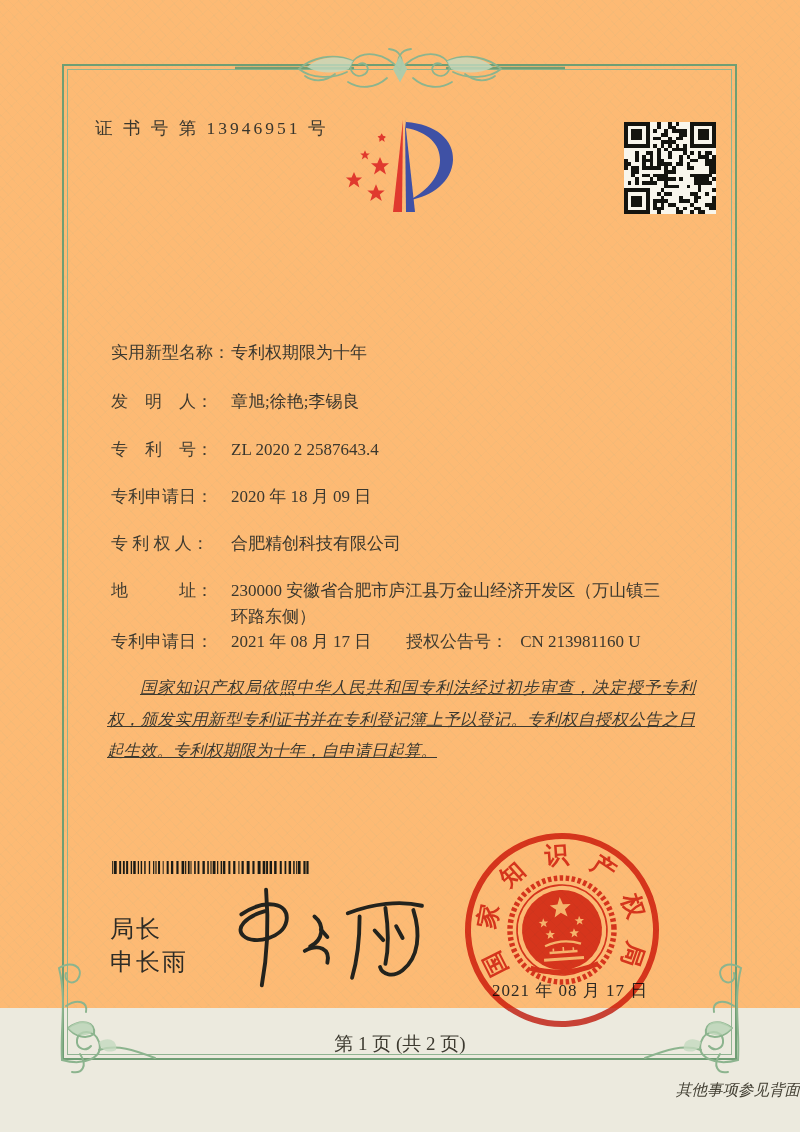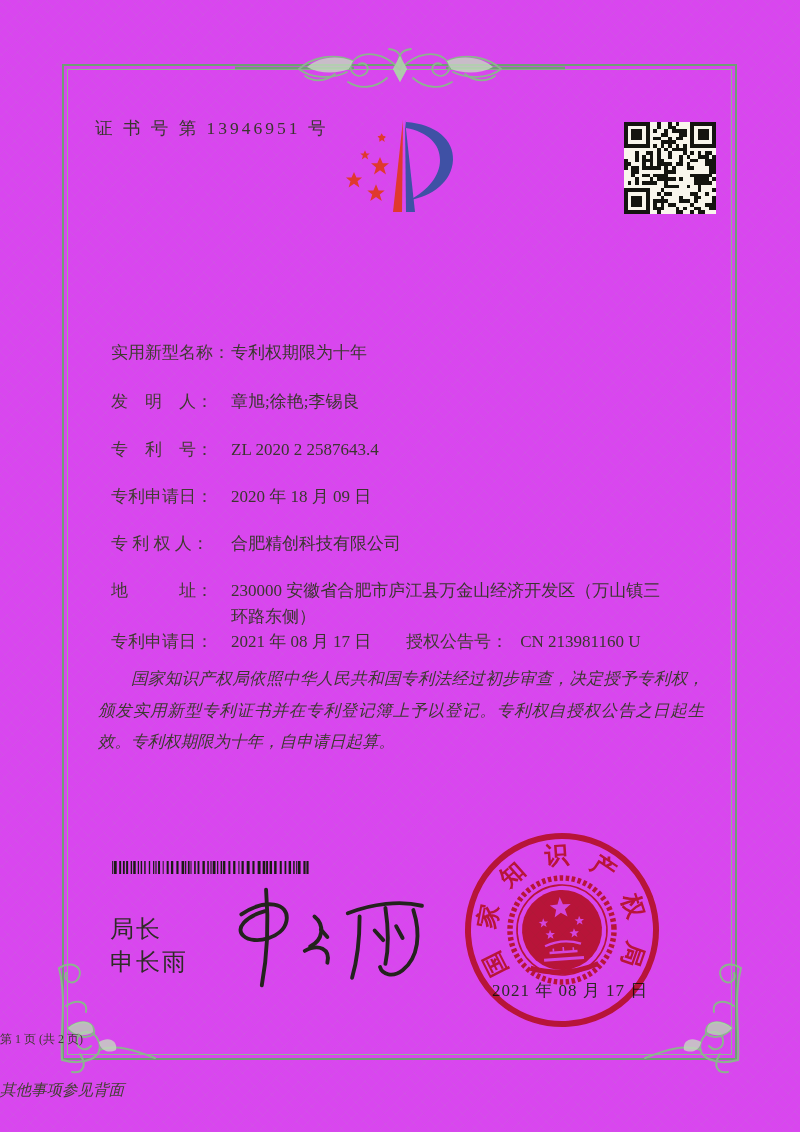--- a/index.html
+++ b/index.html
@@ -1,19 +1,19 @@
 <!DOCTYPE html>
 <html><head>
 <meta charset="utf-8">
 <style>
   html,body{margin:0;padding:0;}
   body{width:800px;height:1132px;overflow:hidden;background:#eceade;}
   .page{
-    position:relative;width:800px;height:1132px;
-    background:#d946ef;
+    position:relative;width:800px;height:1008px;
+    background:#fdba74;
     font-family:"Liberation Serif","DejaVu Serif",serif;
     color:#3a372e;
   }
   .page::before{ 
     content:"";position:absolute;inset:0;pointer-events:none;
     background:
       repeating-linear-gradient(47deg, rgba(140,175,140,0.055) 0 1px, transparent 1px 7px),
       repeating-linear-gradient(-43deg, rgba(140,175,140,0.045) 0 1px, transparent 1px 9px);
   }
   .frame{
@@ -34,41 +34,41 @@
   }
   .row{position:absolute;left:95px;font-size:17px;line-height:1.55;margin-left:16px;}
   .row .lbl{display:inline-block;vertical-align:top;color:#403c31;}
   .row .val{position:absolute;left:120px;top:0;white-space:nowrap;color:#3a372e;}
   .row .val.wrap{white-space:normal;width:440px;}
   .grant2{position:absolute;left:295px;top:0;white-space:nowrap;}
   .paras{
     position:absolute;left:95px;top:660px;width:612px;
     font-size:16.5px;line-height:1.92;font-style:italic;color:#3d3a30;text-align:justify;
   }
-  .paras p{margin:3px;text-indent:2em;}
+  .paras p{margin:12px;text-indent:2em;text-decoration:underline;}
   .barcode{position:absolute;left:112px;top:861px;width:197px;height:13px;}
   .officer-title,.officer-name{
     position:absolute;left:110px;font-family:Liberation Serif, serif;
     font-size:24px;letter-spacing:2px;color:#2e2c26;font-weight:500;
   }
   .officer-title{top:913px;}
   .officer-name{top:946px;}
   .signature{position:absolute;left:222px;top:882px;width:215px;height:112px;}
   .seal-date{
     position:absolute;left:492px;top:979px;font-size:17px;letter-spacing:1px;color:#2c2a24;z-index:1;
   }
   .seal{
     position:absolute;left:462px;top:830px;width:200px;height:200px;z-index:2;
     mix-blend-mode:multiply;opacity:.92;transform:rotate(-4deg);
   }
   .page-num{
-    position:absolute;left:0;top:1031px;width:100%;font-size:12px;color:#3d3a30;
+    position:absolute;left:0;top:1031px;width:100%;text-align:center;font-size:19px;color:#3d3a30;
   }
   .back-note{
-    position:absolute;left:0;top:1080px;width:100%;text-align:left;
+    position:absolute;left:0;top:1080px;width:100%;text-align:right;
     font-size:15.5px;font-style:italic;color:#43403４;color:#434034;
   }
   .orn-top{position:absolute;left:235px;top:40px;width:330px;height:58px;}
   .orn-bl{position:absolute;left:52px;top:958px;width:105px;height:118px;}
   .orn-br{position:absolute;left:643px;top:958px;width:105px;height:118px;transform:scaleX(-1);}
 </style>
 </head>
 <body>
 
 <div class="page">

